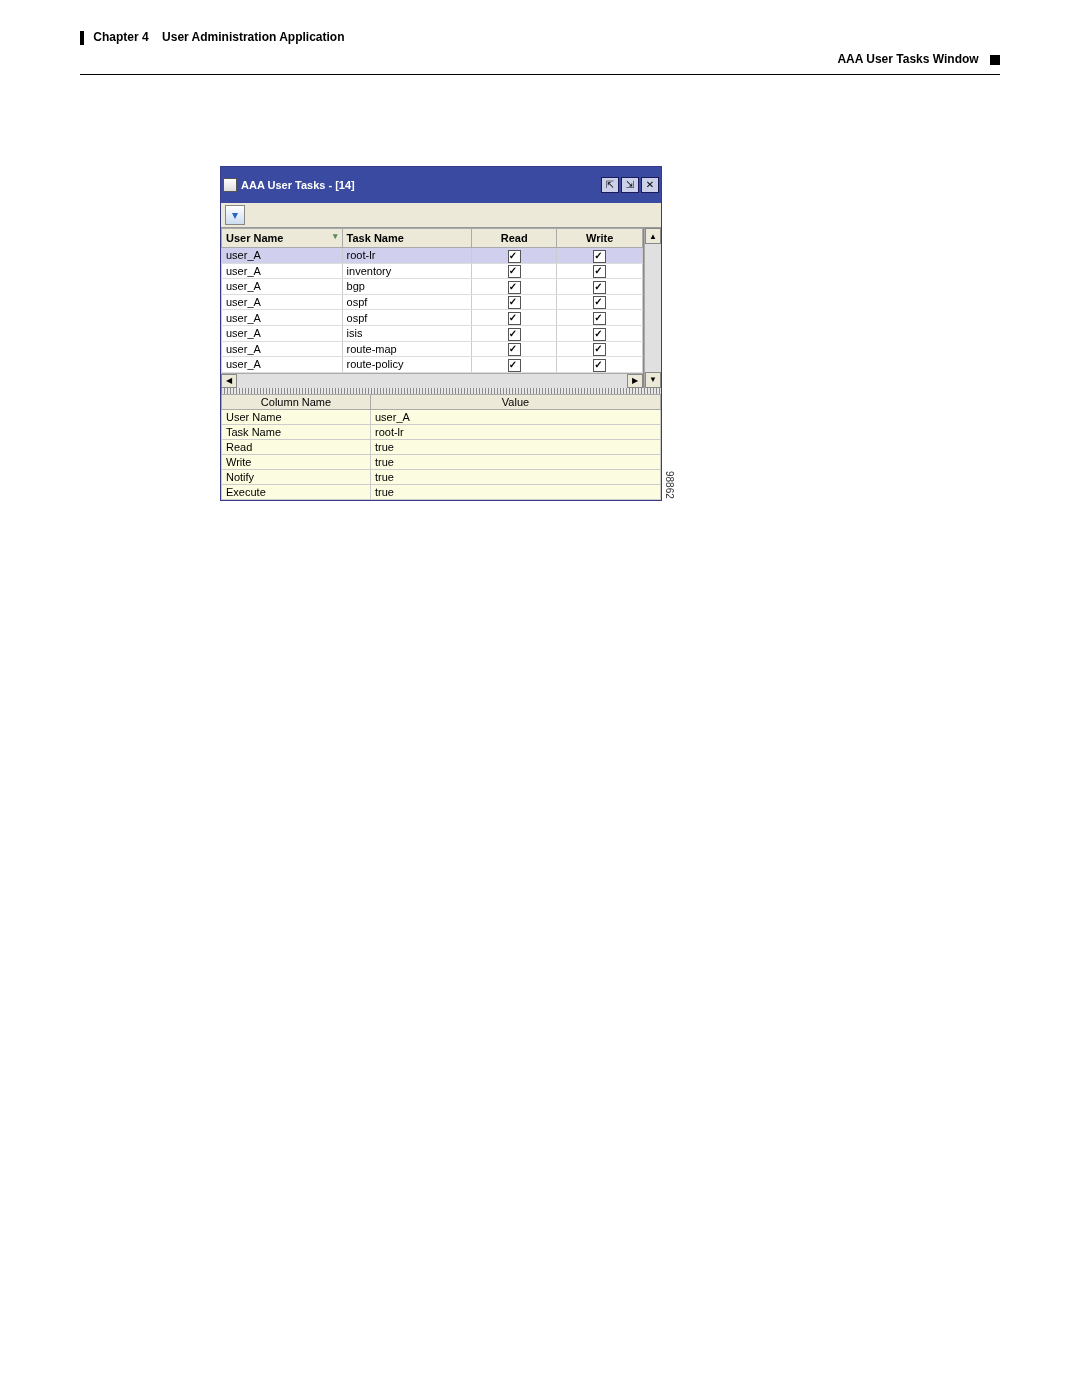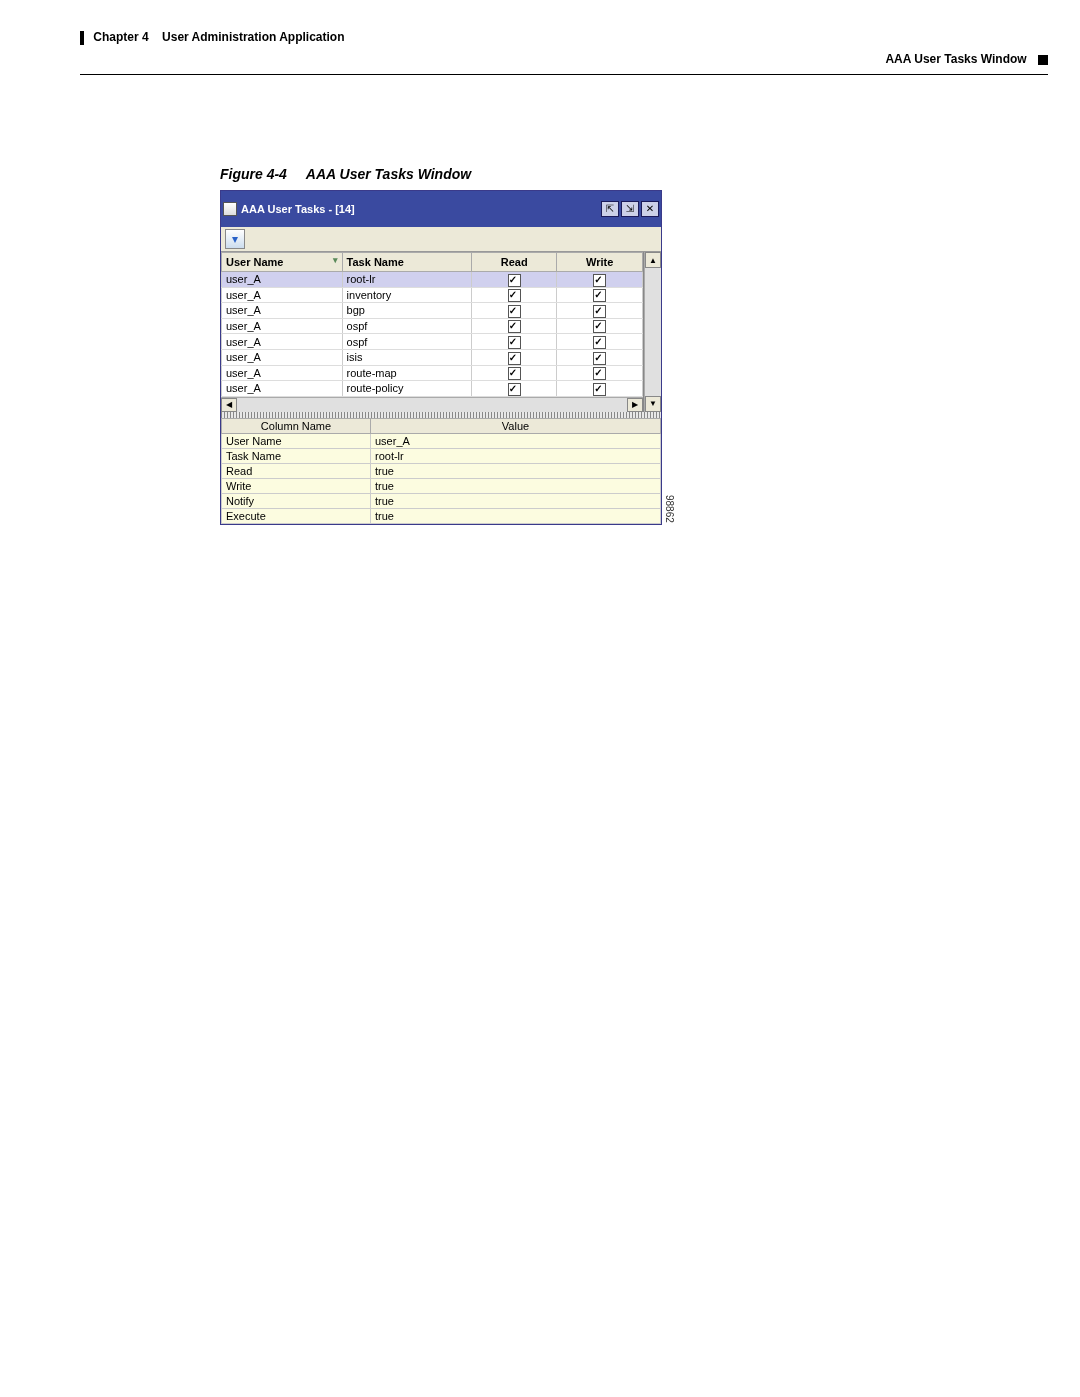--- a/index.html
+++ b/index.html
@@ -10,21 +10,21 @@
     width: 1080px;
     height: 1397px;
     position: relative;
     box-sizing: border-box;
   }
   .page {
     position: relative;
     width: 1080px;
     height: 1397px;
     box-sizing: border-box;
-    padding: 30px 32px 0 80px;
+    padding: 30px 80px 0 80px;
   }
   .header {
     position: relative;
     height: 36px;
   }
   .header-left {
     position: absolute;
     left: 0;
     top: 0;
     font-size: 12px;
@@ -322,24 +322,20 @@
       <span>User Administration Application</span>
     </div>
     <div class="header-right">
       <span>AAA User Tasks Window</span>
       <span class="sq"></span>
     </div>
     <div class="header-rule"></div>
   </div>
 
   <div class="figure-area">
-    <div class="figure-caption">
-      <span>Figure 4-4</span>&nbsp;&nbsp;&nbsp;&nbsp;
-      <span>AAA User Tasks Window</span>
-    </div>
 
     <div class="window-wrap">
       <div class="window">
         <div class="titlebar">
           <div class="left">
             <span class="doc-icon"></span>
             <span class="title">AAA User Tasks - [14]</span>
           </div>
           <div class="ctrls">
             <div class="ctrl">⇱</div>

